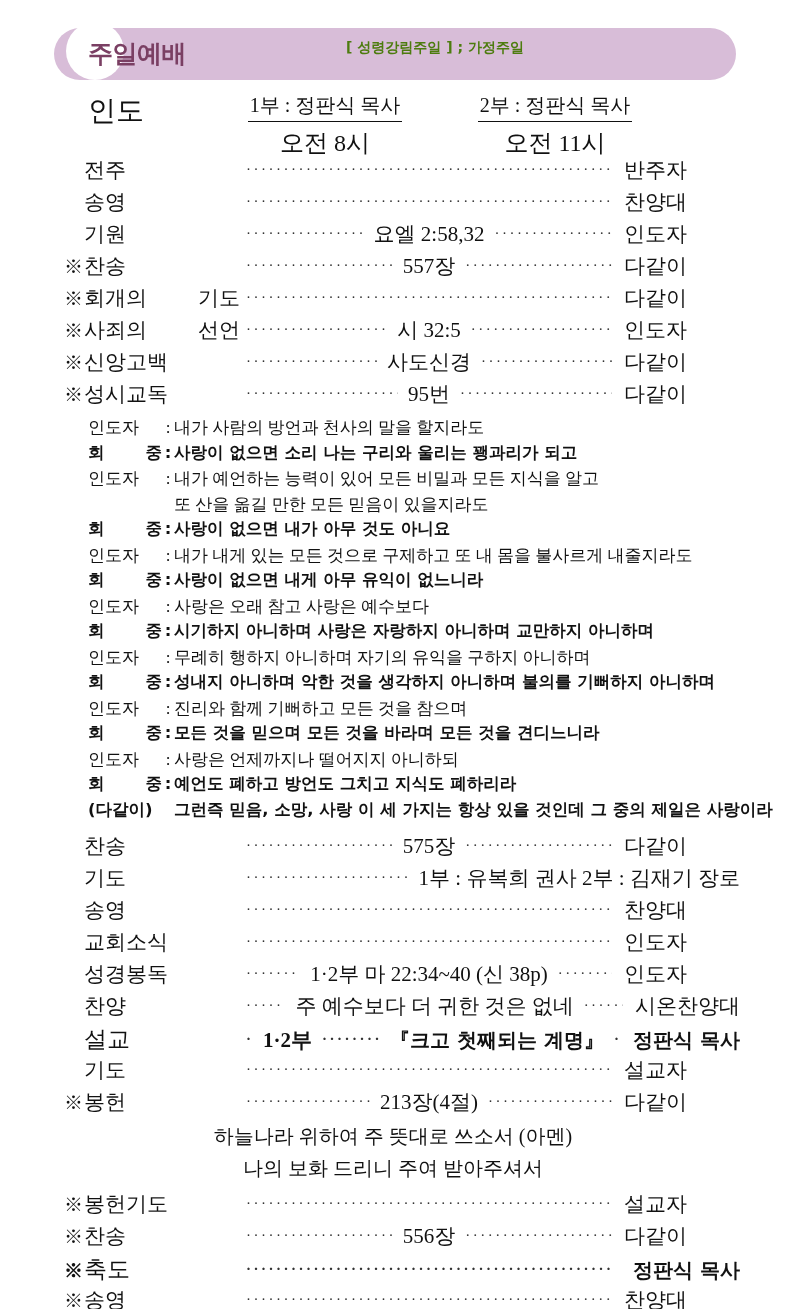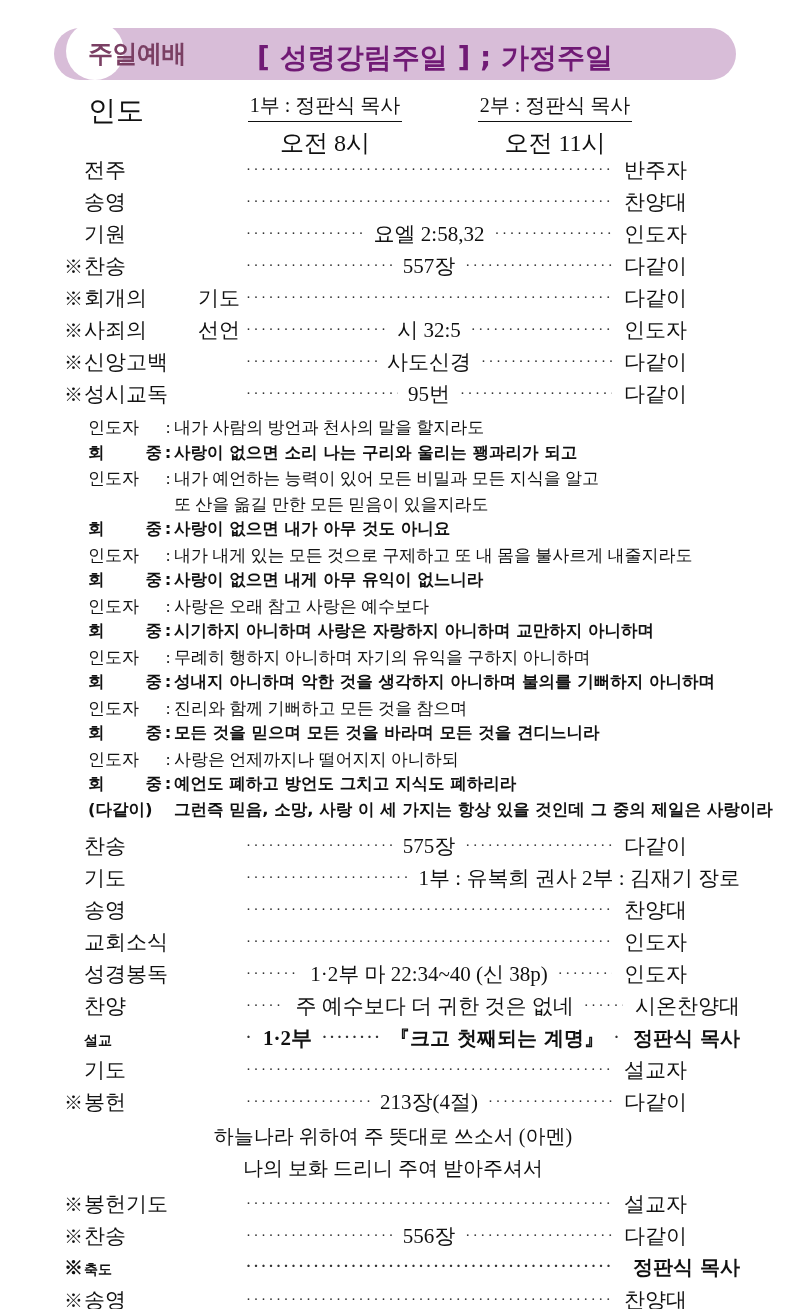--- a/index.html
+++ b/index.html
@@ -60,22 +60,22 @@
     white-space: nowrap;
   }
   .banner-title {
     position: absolute;
     left: 0;
     right: 0;
     top: 11px;
     text-align: center;
     font-family: "DejaVu Sans", sans-serif;
     font-weight: bold;
-    font-size: 28px;
-    color: #701a75;
+    font-size: 14px;
+    color: #4d7c0f;
     letter-spacing: 0px;
     padding-left: 84px;
     box-sizing: border-box;
   }
 
   
   .lead-block {
     margin-top: 12px;
     position: relative;
     height: 58px;
@@ -132,22 +132,22 @@
   }
   .label {
     flex: 0 0 156px;
     width: 156px;
     text-align: justify;
     text-align-last: justify;
     overflow: hidden;
   }
   .row.bold .label {
     font-family: "DejaVu Sans", sans-serif;
-    font-weight: bold;
-    font-size: 14px;
+    font-weight: normal;
+    font-size: 23px;
   }
   .dots {
     flex: 1 1 auto;
     overflow: hidden;
     position: relative;
     height: 1em;
     margin: 0 6px;
     color: #333;
     letter-spacing: 2.5px;
     font-size: 15px;

